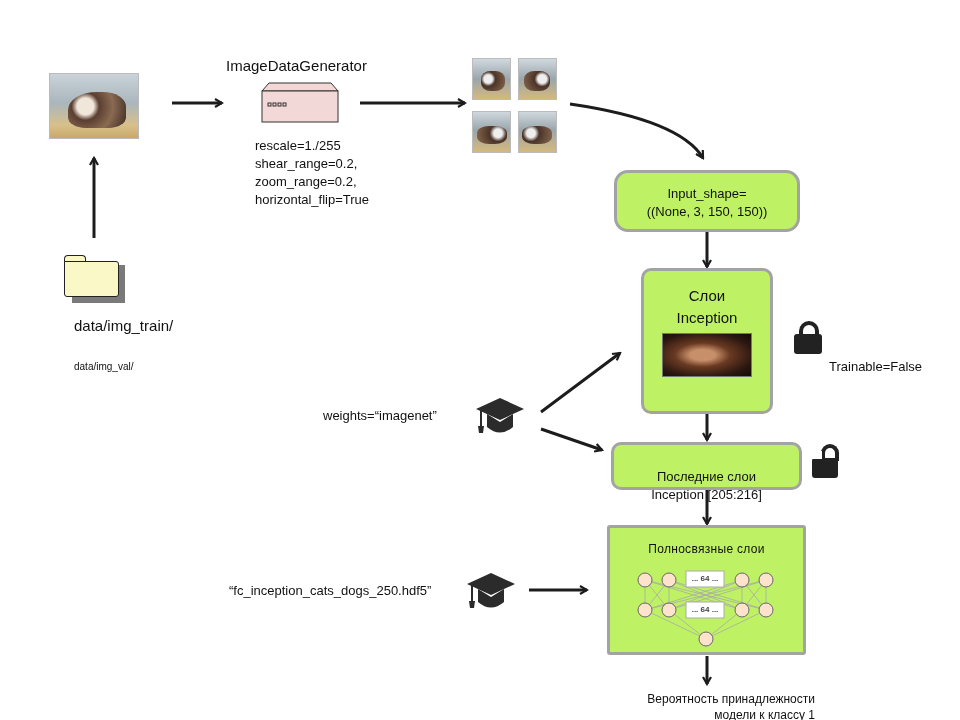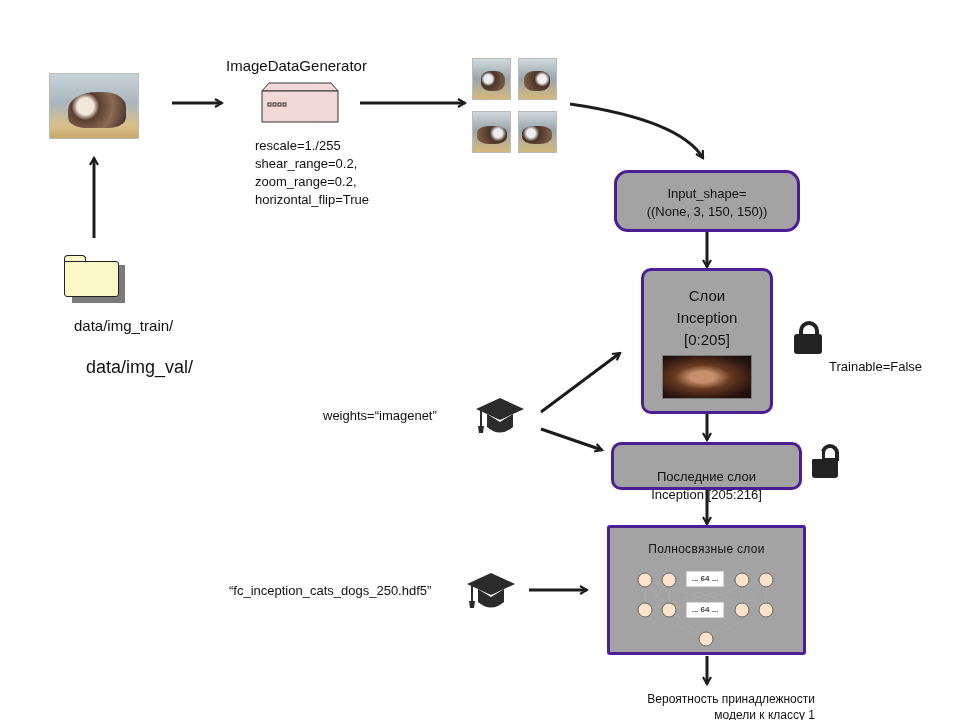--- a/index.html
+++ b/index.html
@@ -1,19 +1,19 @@
 <!DOCTYPE html>
 <html><head>
 <meta charset="utf-8">
 <style>
   html,body{margin:0;padding:0;background:#fff;}
   body{width:960px;height:720px;position:relative;overflow:hidden;font-family:"Liberation Sans",sans-serif;color:#111;}
   .abs{position:absolute;}
   .txt{font-size:13px;line-height:18px;color:#111;}
-  .node{position:absolute;border:3px solid #4c1d95;border-radius:14px;background:#a3a3a3;box-sizing:border-box;text-align:center;}
+  .node{position:absolute;border:3px solid #a3a3a3;border-radius:14px;background:#bef264;box-sizing:border-box;text-align:center;}
   svg{position:absolute;left:0;top:0;}
   .photo{position:absolute;border:1px solid #bbb;}
 </style>
 </head>
 <body>
 
 <svg width="960" height="720">
   <defs>
     <marker id="ah" markerWidth="10" markerHeight="10" refX="8" refY="5" orient="auto" markerUnits="userSpaceOnUse">
       <path d="M1,1 L8,5 L1,9" fill="none" stroke="#1c1c1c" stroke-width="2.2"></path>
@@ -37,21 +37,21 @@
 <div class="photo" style="left:49px;top:73px;width:88px;height:64px;background:linear-gradient(180deg,#c9d3d9 0%,#aab6bd 45%,#d8c08a 80%,#c9a86a 100%);">
   <div style="position:absolute;left:18px;top:18px;width:58px;height:36px;border-radius:50% 40% 30% 30%;background:radial-gradient(circle at 30% 40%,#f0e6da 0 18%,#5a3e30 30%,#8a6a52 60%,#3a2a22 100%);"></div>
 </div>
 
 <div class="abs" style="left:64px;top:255px;width:60px;height:50px;">
   <div style="position:absolute;left:8px;top:10px;width:53px;height:38px;background:#7a7a7a;"></div>
   <div style="position:absolute;left:0;top:0;width:20px;height:8px;background:#fbf8c8;border:1px solid #222;border-bottom:none;border-radius:4px 4px 0 0;"></div>
   <div style="position:absolute;left:0;top:6px;width:53px;height:34px;background:#fbf8c8;border:1px solid #222;border-radius:0 3px 3px 3px;"></div>
 </div>
 <div class="abs txt" style="left:74px;top:317px;font-size:15px;">data/img_train/</div>
-<div class="abs txt" style="left:74px;top:358px;font-size:18px;margin-left:12px;">data/img_val/</div>
+<div class="abs txt" style="left:74px;top:358px;font-size:10px;">data/img_val/</div>
 
 <div class="abs" style="left:226px;top:57px;font-size:15px;">ImageDataGenerator</div>
 <div class="abs" style="left:261px;top:82px;width:78px;height:40px;">
   <svg width="80" height="42" style="position:absolute;left:0;top:0;">
     <path d="M1,9 L8,1 L70,1 L77,9 Z" fill="#f2d9d7" stroke="#333" stroke-width="1"></path>
     <rect x="1" y="9" width="76" height="31" fill="#f2d9d7" stroke="#333" stroke-width="1"></rect>
     <g fill="none" stroke="#333" stroke-width="1">
       <rect x="7" y="21" width="3" height="3"></rect>
         <rect x="12" y="21" width="3" height="3"></rect>
       <rect x="17" y="21" width="3" height="3"></rect>
@@ -80,21 +80,20 @@
   </div>
 
 <div class="node" style="left:614px;top:170px;width:186px;height:62px;padding-top:12px;font-size:13px;line-height:18px;">
   <div>Input_shape=</div>
   <div>((None, 3, 150, 150))</div>
 </div>
 
 <div class="node" style="left:641px;top:268px;width:132px;height:146px;border-radius:10px;padding-top:14px;font-size:15px;line-height:22px;">
   <div>Слои</div>
   <div>Inception</div>
-  <div>[0:205]</div>
   <div style="margin:4px auto 0;width:88px;height:42px;border:1px solid #777;background:radial-gradient(ellipse at 45% 50%,#c8906a 0 18%,#6a3a22 40%,#2a1610 75%,#140a06 100%);"></div>
 </div>
 
 <div class="abs" style="left:794px;top:321px;width:28px;height:34px;">
   <div style="position:absolute;left:5px;top:0;width:12px;height:14px;border:4px solid #222;border-bottom:none;border-radius:10px 10px 0 0;"></div>
   <div style="position:absolute;left:0;top:13px;width:28px;height:20px;background:#222;border-radius:3px;"></div>
 </div>
 <div class="abs txt" style="left:829px;top:358px;">Trainable=False</div>
 
 <div class="node" style="left:611px;top:442px;width:191px;height:48px;padding-top:23px;font-size:13px;line-height:18px;border-radius:10px;">

